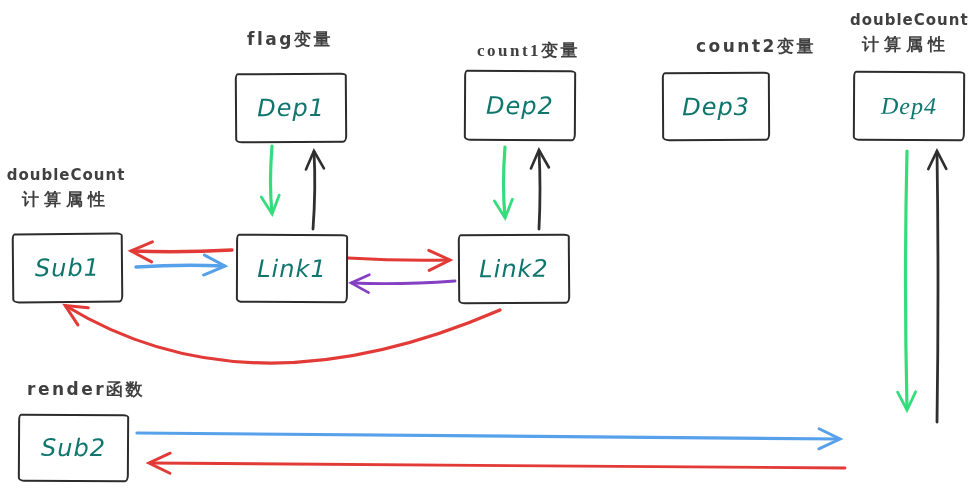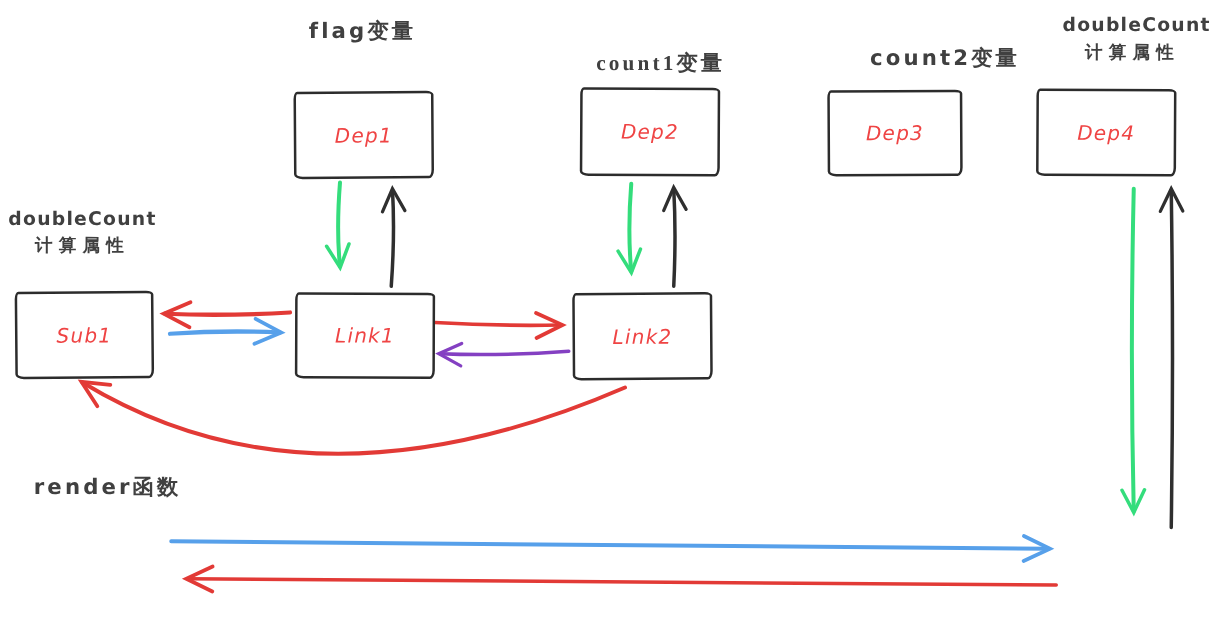--- a/index.html
+++ b/index.html
@@ -5,45 +5,45 @@
   html,body{margin:0;padding:0;background:#ffffff;}
   .stage{
     position:relative;width:968px;height:500px;background:#ffffff;
     font-family:"DejaVu Sans",sans-serif;overflow:hidden;
   }
   .arrow-layer{position:absolute;left:0;top:0;width:968px;height:500px;}
   .node{
     position:absolute;display:flex;align-items:center;justify-content:center;
     border:2.6px solid #2c2c2c;background:#ffffff;
     border-radius:3px 6px 4px 7px / 6px 3px 7px 4px;
-    font-size:16px;font-style:italic;color:#ef4444;
+    font-size:24px;font-style:italic;color:#0f766e;
     letter-spacing:1px;
   }
   .n-dep1{left:235px;top:73px;width:108px;height:66px;transform:rotate(-0.4deg);}
   .n-dep2{left:464px;top:70px;width:108px;height:67px;transform:rotate(0.3deg);}
   .n-dep3{left:662px;top:72px;width:104px;height:65px;transform:rotate(-0.3deg);}
-  .n-dep4{left:829px;top:71px;width:108px;height:66px;transform:rotate(0.3deg);}
+  .n-dep4{left:853px;top:71px;width:108px;height:66px;transform:rotate(0.3deg);font-family:Liberation Serif, serif;}
   .n-sub1{left:12px;top:233px;width:107px;height:66px;transform:rotate(-0.5deg);}
   .n-link1{left:236px;top:234px;width:108px;height:65px;transform:rotate(0.2deg);font-style:italic;}
   .n-link2{left:458px;top:234px;width:108px;height:66px;transform:rotate(-0.4deg);}
   .n-sub2{left:18px;top:414px;width:107px;height:64px;transform:rotate(0.3deg);}
   .n-link3{left:850px;top:425px;width:108px;height:64px;transform:rotate(-0.3deg);}
   .cap{
     position:absolute;color:#404040;font-weight:bold;
     font-size:17px;letter-spacing:2.5px;white-space:nowrap;
   }
-  .cap-dep1{left:235px;top:13px;width:110px;text-align:center;}
+  .cap-dep1{left:235px;top:28px;width:110px;text-align:center;}
   .cap-dep2{left:477px;top:39px;font-family:Liberation Serif, serif;}
   .cap-dep3{left:668px;top:35px;margin-left:28px;}
   .cap-two{line-height:1.45;text-align:center;}
   .cap-dep4{left:850px;top:10px;width:112px;}
   .cap-sub1{left:5px;top:165px;width:122px;}
   .cap-sub2{left:27px;top:378px;}
   .cap .l1{font-size:15px;letter-spacing:1px;display:block;}
-  .cap .l2{font-size:14px;letter-spacing:5px;display:block;}
+  .cap .l2{font-size:17px;letter-spacing:5px;display:block;}
 </style>
 </head>
 <body>
 
 <div class="stage">
 
   <svg class="arrow-layer" width="968" height="500" viewBox="0 0 968 500">
     <defs>
       <marker id="ah-green" markerUnits="userSpaceOnUse" markerWidth="26" markerHeight="26" refX="21" refY="13" orient="auto">
         <path d="M4 4 L22 13 L4 22" fill="none" stroke="#34dd7c" stroke-width="2.8" stroke-linecap="round"></path>
@@ -99,14 +99,15 @@
 
   <div class="cap cap-sub2">render函数</div>
 
   <div class="node n-dep1">Dep1</div>
   <div class="node n-dep2">Dep2</div>
   <div class="node n-dep3">Dep3</div>
   <div class="node n-dep4">Dep4</div>
   <div class="node n-sub1">Sub1</div>
   <div class="node n-link1">Link1</div>
   <div class="node n-link2">Link2</div>
+  <div class="node n-sub2">Sub2</div>
 
 </div>
 
 </body></html>

